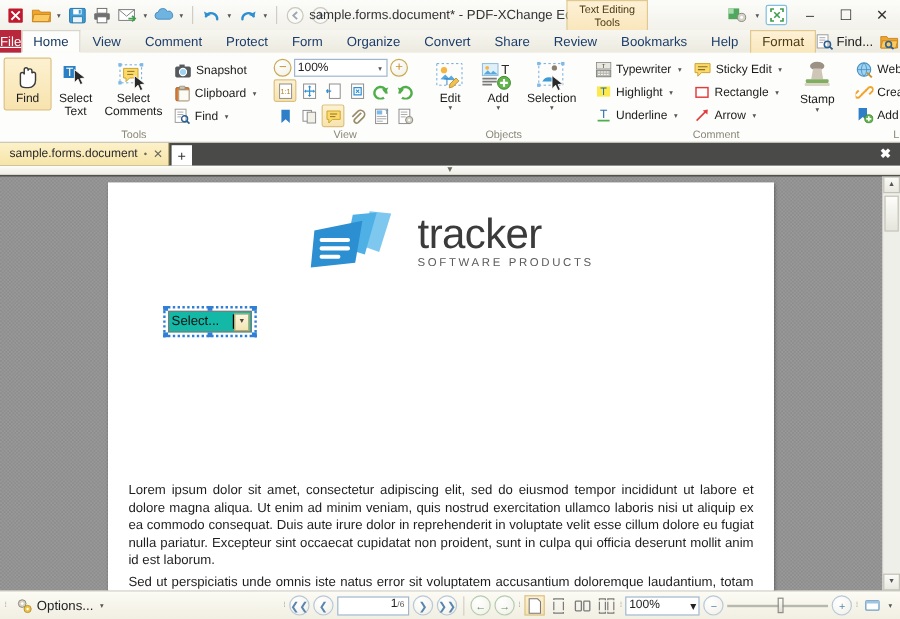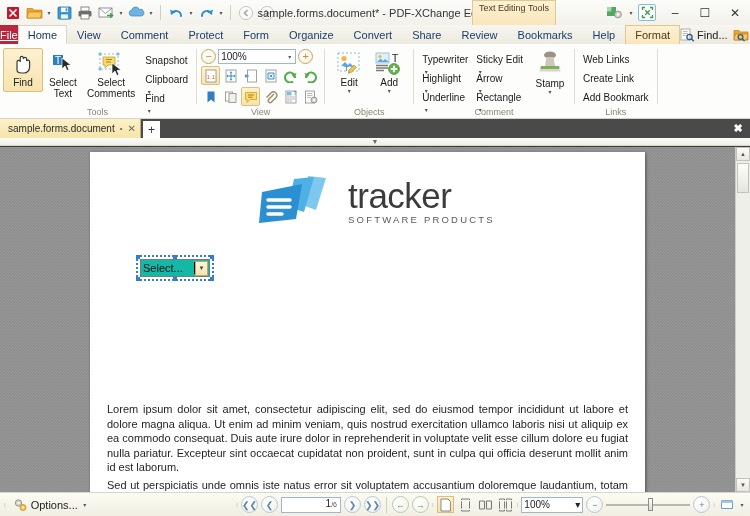--- a/index.html
+++ b/index.html
@@ -17,21 +17,21 @@
   
   .titlebar { height:25px; display:flex; align-items:center; position:relative;
               background: linear-gradient(#fcfcfa,#f2f1ea); padding-left:3px; }
   .qat { display:flex; align-items:center; gap:1px; }
   .qicon { width:20px; height:20px; display:flex; align-items:center; justify-content:center;
            border-radius:2px; position:relative; }
   .qsep { width:1px; height:15px; background:#cfcec6; margin:0 4px; }
   .qcaret { font-size:6px; color:#555; width:8px; text-align:center; }
   .title-text { position:absolute; left:0; right:0; text-align:center; font-size:11px;
                 color:#333; pointer-events:none; }
-  .tet { position:absolute; left:472px; top:0px; width:84px; height:25px;
+  .tet { position:absolute; left:472px; top:0px; width:68px; height:25px;
          background:linear-gradient(#fdf1d6,#f9e6bb); border:1px solid #e0c98b; border-bottom:none;
          font-size:9px; color:#4b3a14; text-align:center; line-height:10.5px; padding-top:2px; }
   .winctl { margin-left:auto; display:flex; align-items:center; height:25px; }
   .wbtn { width:30px; height:25px; display:flex; align-items:center; justify-content:center;
           color:#333; font-size:12px; }
   .tb-extra { display:flex; align-items:center; gap:3px; margin-right:4px; }
 
   
   .menurow { height:19px; display:flex; align-items:stretch; position:relative;
              background:linear-gradient(#f7f6f0,#eceadf); }
@@ -54,22 +54,22 @@
   .grp-label { text-align:center; font-size:9px; color:#8a8776; height:12px; line-height:12px; }
   .grp-div { width:1px; background:#e0ded3; margin:3px 1px 14px; }
 
   .bigbtn { width:auto; min-width:40px; padding:2px 3px; display:flex; flex-direction:column;
             align-items:center; border:1px solid transparent; border-radius:2px; }
   .bigbtn.sel { background:linear-gradient(#fdf1d1,#f7e3ae); border-color:#dcbf7c; }
   .bigbtn .lbl { font-size:10px; text-align:center; line-height:10.5px; color:#1a1a1a; margin-top:1px; }
   .bigbtn .ic { height:26px; display:flex; align-items:center; justify-content:center; }
   .dncar { font-size:6px; color:#555; line-height:5px; }
 
-  .smrow { display:flex; align-items:flex-start; gap:3px; padding:1px 3px; border:1px solid transparent;
-           border-radius:2px; height:18px;flex-direction:column; }
+  .smrow { display:flex; align-items:center; gap:3px; padding:1px 3px; border:1px solid transparent;
+           border-radius:2px; height:18px; }
   .smrow .lbl { font-size:10px; color:#1a1a1a; white-space:nowrap; }
   .smcol { display:flex; flex-direction:column; gap:1px; }
 
   .combo { height:15px; border:1px solid #9fb6cc; background:#fff; display:flex; align-items:center;
            font-size:10px; padding:0 2px; }
   .combo .v { flex:1; color:#222; }
   .combo .car { font-size:6px; color:#555; padding:0 2px; }
   .circbtn { width:15px; height:15px; border-radius:50%;
              background:radial-gradient(circle at 35% 30%,#fff,#f0efe4);
              border:1px solid #c8a951; display:flex; align-items:center; justify-content:center;
@@ -494,20 +494,35 @@
                 <path d="M3 11 l3.5-3.5 2.5 2.5 2-2 4 3 z" fill="#5aa9de"></path>
                 <text x="21" y="11" font-size="11" fill="#2a2a2a" text-anchor="middle" font-family="Liberation Sans">T</text>
                 <path d="M2 14.5 h12 M2 17 h12 M2 19.5 h8" stroke="#7a7a7a" stroke-width="1.3"></path>
                 <circle cx="20" cy="18" r="5.4" fill="#63b54d" stroke="#3f8a31" stroke-width=".8"></circle>
                 <path d="M20 14.8 v6.4 M16.8 18 h6.4" stroke="#fff" stroke-width="1.8"></path>
               </svg>
           </span>
           <span class="lbl">Add</span>
           <span class="dncar">▾</span>
         </div>
+        <div class="bigbtn">
+          <span class="ic">
+            <svg width="28" height="26" viewBox="0 0 28 26">
+                <rect x="3" y="2" width="20" height="18" fill="none" stroke="#6fa8d8" stroke-width=".8" stroke-dasharray="2 2"></rect>
+                <circle cx="16" cy="5.6" r="2.2" fill="#8b7f6e"></circle>
+                <path d="M6 17 a6 6 0 0 1 11 0 z" fill="#3f9bd6"></path>
+                <path d="M14 12 L14 23 L17 20 L19 24.5 L21 23.5 L19 19.5 L23 19 z" fill="#2a2a2a" stroke="#fff" stroke-width=".7"></path>
+                <rect x="1.6" y=".6" width="2.8" height="2.8" fill="#7fb9e6"></rect>
+                <rect x="21.6" y=".6" width="2.8" height="2.8" fill="#7fb9e6"></rect>
+                <rect x="1.6" y="18.6" width="2.8" height="2.8" fill="#7fb9e6"></rect>
+              </svg>
+          </span>
+          <span class="lbl">Selection</span>
+          <span class="dncar">▾</span>
+        </div>
       </div>
       <div class="grp-label">Objects</div>
     </div>
 
     <div class="grp-div"></div>
 
     <div class="grp">
       <div class="grp-body" style="padding-top:3px;">
         <div class="smcol">
           <div class="smrow">
@@ -541,31 +556,31 @@
           <div class="smrow">
             <svg width="15" height="14" viewBox="0 0 15 14">
                 <path d="M1.2 2 h12.5 v7.5 h-7 l-3.2 3 v-3 h-2.3 z" fill="#fbd96b" stroke="#c9a32c" stroke-width=".8"></path>
                 <path d="M3.6 4.6 h8 M3.6 7 h6" stroke="#8a6f1e" stroke-width=".9"></path>
               </svg>
             <span class="lbl">Sticky Edit</span>
             <span class="qcaret">▾</span>
           </div>
           <div class="smrow">
             <svg width="14" height="14" viewBox="0 0 14 14">
+                <rect x="2" y="3" width="10" height="8" fill="#fff" stroke="#e23b3b" stroke-width="1.2"></rect>
+              </svg>
+            <span class="lbl">Rectangle</span>
+            <span class="qcaret">▾</span>
+          </div>
+          <div class="smrow">
+            <svg width="14" height="14" viewBox="0 0 14 14">
                 <path d="M2.5 11.5 L11 3" stroke="#e23b3b" stroke-width="1.3"></path>
                 <path d="M11.8 2.2 L11.5 6.4 L7.6 3 z" fill="#e23b3b"></path>
               </svg>
             <span class="lbl">Arrow</span>
-            <span class="qcaret">▾</span>
-          </div>
-          <div class="smrow">
-            <svg width="14" height="14" viewBox="0 0 14 14">
-                <rect x="2" y="3" width="10" height="8" fill="#fff" stroke="#e23b3b" stroke-width="1.2"></rect>
-              </svg>
-            <span class="lbl">Rectangle</span>
             <span class="qcaret">▾</span>
           </div>
         </div>
         <div class="bigbtn" style="margin-left:3px;">
           <span class="ic">
             <svg width="26" height="30" viewBox="0 0 26 30">
                 <ellipse cx="13" cy="5" rx="6" ry="3.6" fill="#9b9184"></ellipse>
                 <path d="M9.6 7 L8 16 h10 l-1.6 -9 z" fill="#cfc6b8"></path>
                 <rect x="3.5" y="16" width="19" height="3.2" rx="1" fill="#7fae5e"></rect>
                 <rect x="2.5" y="19.2" width="21" height="2.4" rx="1" fill="#d8d3c6"></rect>

